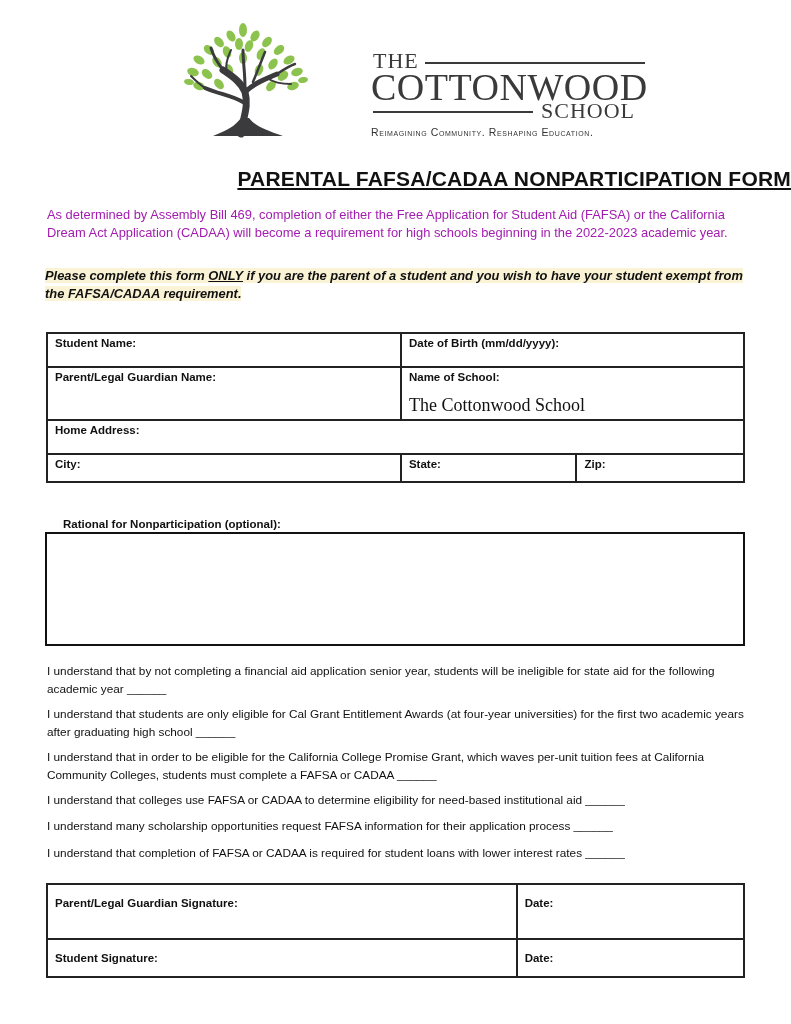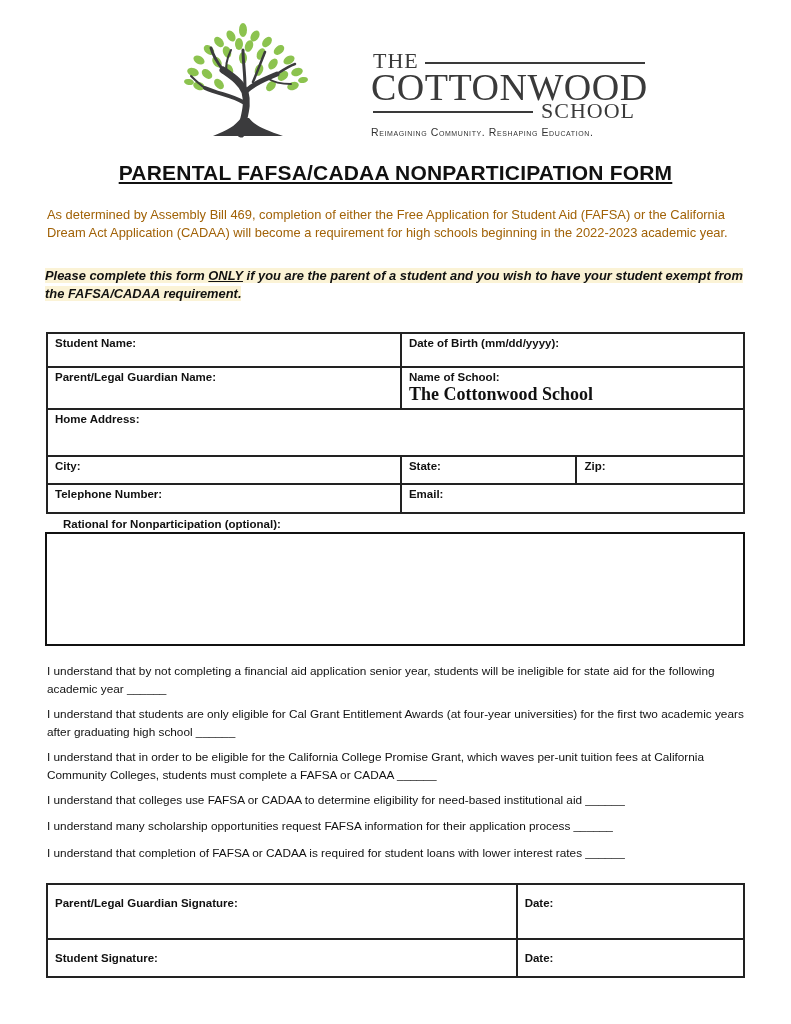--- a/index.html
+++ b/index.html
@@ -7,29 +7,29 @@
     .logo { position: absolute; left: 183px; top: 22px; width: 420px; height: 118px; }
     .tree { position: absolute; left: 0; top: 0; width: 126px; height: 116px; }
     .brand { position: absolute; left: 138px; top: 0; width: 282px; height: 118px; font-family: "Liberation Serif", serif; color: #3a3a3a; margin-left: 48px; }
     .brand .the { position: absolute; left: 4px; top: 26px; font-size: 22px; letter-spacing: 1px; }
     .brand .line1 { position: absolute; left: 56px; top: 40px; width: 220px; height: 2px; background: #3a3a3a; }
     .brand .cotton { position: absolute; left: 2px; top: 45px; font-size: 38px; letter-spacing: 0.5px; line-height: 40px; }
     .brand .line2 { position: absolute; left: 4px; top: 89px; width: 160px; height: 2px; background: #3a3a3a; }
     .brand .school { position: absolute; left: 172px; top: 76px; font-size: 22px; letter-spacing: 1px; }
     .brand .tagline { position: absolute; left: 2px; top: 104px; font-family: "Liberation Sans", sans-serif; font-size: 10.5px; font-variant: small-caps; letter-spacing: 0.6px; white-space: nowrap; color: #333; }
 
-    .title { position: absolute; left: 0; width: 791px; top: 161px; text-align: center; font-weight: bold; font-size: 21px; text-decoration: underline; letter-spacing: 0.2px; }
-    .intro { position: absolute; left: 47px; top: 206px; width: 700px; font-size: 12.9px; line-height: 17.5px; color: #a16207; }
+    .title { position: absolute; left: 0; width: 791px; top: 167px; text-align: right; font-weight: bold; font-size: 21px; text-decoration: underline; letter-spacing: 0.2px; }
+    .intro { position: absolute; left: 47px; top: 206px; width: 700px; font-size: 12.9px; line-height: 17.5px; color: #a21caf; }
     .note { position: absolute; left: 45px; top: 267px; width: 700px; font-size: 12.9px; line-height: 18px; font-weight: bold; font-style: italic; }
     .note span.hl { background: #fbf3d6; }
     .note u { text-decoration: underline; }
 
     table.info { position: absolute; left: 46px; top: 332px; width: 699px; border-collapse: collapse; border-radius: 26px; }
     table.info td { border: 2px solid #222; vertical-align: top; font-size: 11.5px; font-weight: bold; padding: 3px 7px; box-sizing: border-box; }
-    .school-val { font-family: "Liberation Serif", serif; font-size: 18px; font-weight: bold; display: block; margin-top: 1px; }
+    .school-val { font-family: "Liberation Serif", serif; font-size: 18px; font-weight: normal; display: block; margin-top: 12px; }
 
     .rational-label { position: absolute; left: 47px; top: 518px; font-size: 11.5px; font-weight: bold; padding-left: 16px; }
     .rational-box { position: absolute; left: 45px; top: 532px; width: 700px; height: 114px; border: 2px solid #111; box-sizing: border-box; }
 
     .stmt { position: absolute; left: 47px; width: 700px; font-size: 11.8px; font-weight: normal; line-height: 17.5px; color: #111; }
 
     table.sig { position: absolute; left: 46px; top: 883px; width: 699px; border-collapse: collapse; }
     table.sig td { border: 2px solid #222; vertical-align: top; font-size: 11.5px; font-weight: bold; padding: 12px 7px; box-sizing: border-box; }
   </style>
 </head>
@@ -108,31 +108,27 @@
     <td><span>Student Name:</span></td>
     <td colspan="2"><span>Date of Birth (mm/dd/yyyy):</span></td>
   </tr>
   <tr style="height:37px">
     <td><span>Parent/Legal Guardian Name:</span></td>
     <td colspan="2">
       <span>Name of School:</span>
       <span class="school-val">The Cottonwood School</span>
     </td>
   </tr>
-  <tr style="height:47px">
+  <tr style="height:34px">
     <td colspan="3"><span>Home Address:</span></td>
   </tr>
   <tr style="height:28px">
     <td><span>City:</span></td>
     <td><span>State:</span></td>
     <td><span>Zip:</span></td>
-  </tr>
-  <tr style="height:29px">
-    <td><span>Telephone Number:</span></td>
-    <td colspan="2"><span>Email:</span></td>
   </tr>
 </tbody>
   </table>
 
 <div class="rational-label">Rational for Nonparticipation (optional):</div>
 <div class="rational-box"></div>
 
 <div class="stmt" style="top:663px">I understand that by not completing a financial aid application senior year, students will be ineligible for state aid for the following academic year ______</div>
 <div class="stmt" style="top:706px">I understand that students are only eligible for Cal Grant Entitlement Awards (at four-year universities) for the first two academic years after graduating high school ______</div>
 <div class="stmt" style="top:749px">I understand that in order to be eligible for the California College Promise Grant, which waves per-unit tuition fees at California Community Colleges, students must complete a FAFSA or CADAA ______</div>

